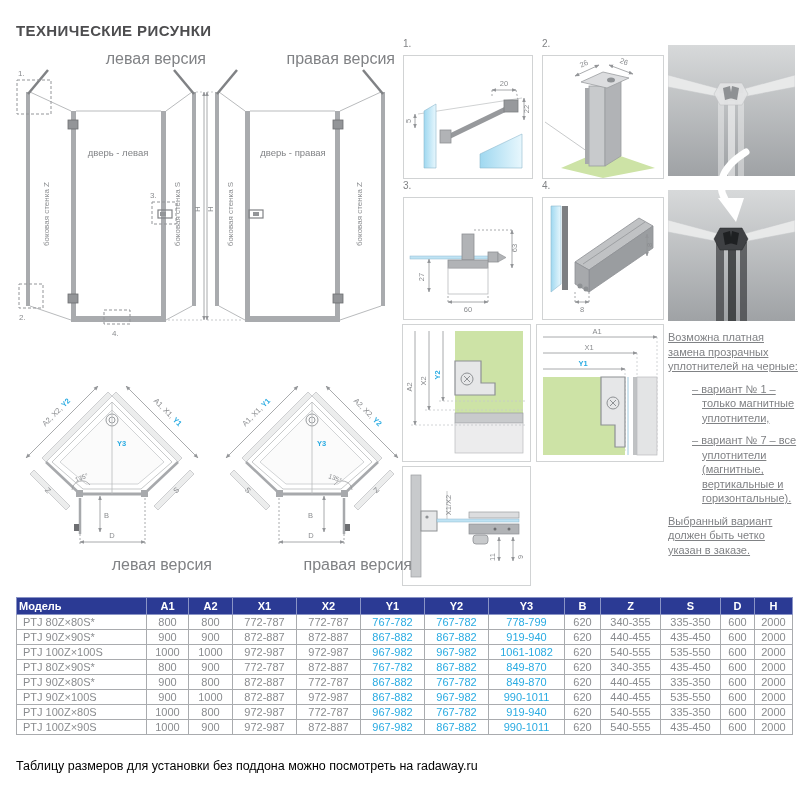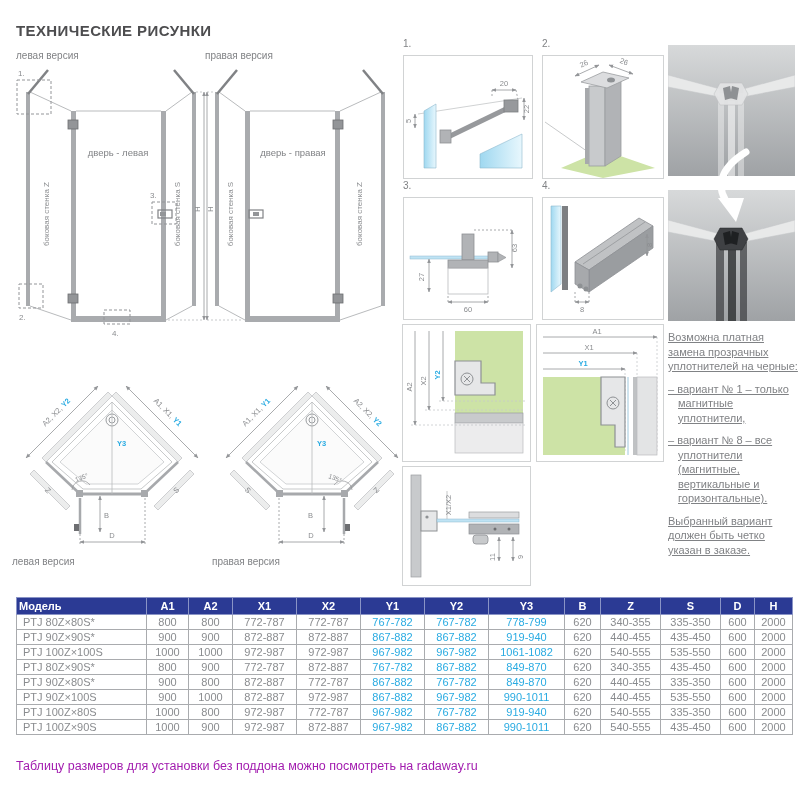--- a/index.html
+++ b/index.html
@@ -1,45 +1,45 @@
 <!DOCTYPE html>
 <html><head>
 <meta charset="utf-8">
 <style>
   html,body{margin:0;padding:0;background:#ffffff;}
   .page{position:relative;width:806px;height:787px;background:#fff;overflow:hidden;
         font-family:"Liberation Sans",sans-serif;}
   .abs{position:absolute;}
   .title{position:absolute;left:16px;top:22px;margin:0;font-size:15px;font-weight:bold;
          letter-spacing:.4px;color:#4d4d4f;}
-  .cap{position:absolute;font-size:10px;color:#808285;text-align:left;}
+  .cap{position:absolute;font-size:16px;color:#808285;text-align:right;}
   .dnum{position:absolute;font-size:10px;color:#808285;}
   .dbox{position:absolute;border:1px solid #d1d3d4;background:#fff;}
   .photo{position:absolute;overflow:hidden;}
   .sealtext{position:absolute;font-size:11px;line-height:1.32;color:#808285;text-decoration:underline;}
   .sealtext p{margin:0 0 8px 0;}
-  .sealtext .opt{padding-left:10px;text-indent:-10px;margin-bottom:8px;}
+  .sealtext .opt{padding-left:10px;text-indent:-10px;margin-bottom:8px;margin-left:24px;}
   
   .dt{font:7.5px "Liberation Sans",sans-serif;fill:#8a8c8f;}
   .dt8{font:8px "Liberation Sans",sans-serif;fill:#8a8c8f;}
   .dtc{font:7.5px "Liberation Sans",sans-serif;fill:#29abe2;font-weight:bold;}
   .wl{font:8px "Liberation Sans",sans-serif;fill:#8a8c8f;}
   .dl{font:9.5px "Liberation Sans",sans-serif;fill:#808285;}
   .ang{font:6.5px "Liberation Sans",sans-serif;fill:#8a8c8f;}
   
   .tbl{position:absolute;left:16px;top:597px;border-collapse:collapse;table-layout:fixed;
        width:776px;font-size:11px;}
   .tbl th{background:#2b3a94;color:#fff;font-weight:bold;border:1px solid #8a94c6;
           height:16px;padding:0 2px;text-align:center;overflow:hidden;white-space:nowrap;}
   .tbl th.model-col{text-align:left;}
   .tbl td{border:1px solid #a9abae;color:#8a8c8f;text-align:center;height:14px;
           padding:0 2px;background:#fff;overflow:hidden;white-space:nowrap;}
   .tbl td.model-col{text-align:left;padding-left:6px;}
   .tbl td.cyan{color:#29abe2;margin-top:47px;}
-  .footer{position:absolute;left:16px;top:759px;font-size:12.5px;color:#a21caf;}
+  .footer{position:absolute;left:16px;top:759px;font-size:12.5px;color:#000000;}
 </style>
 </head>
 <body>
 
 <div class="page">
 
   <svg width="0" height="0" style="position:absolute">
     <defs>
       <marker id="ae" viewBox="0 0 10 10" refX="9" refY="5" markerWidth="6" markerHeight="6" orient="auto-start-reverse">
         <path d="M0,1 L10,5 L0,9 z" fill="#939598"></path>
@@ -330,21 +330,21 @@
     </svg>
   </div>
   <svg class="abs" style="left:700px;top:146px;z-index:3" width="62" height="80" viewBox="0 0 62 80">
     <path d="M46,6 C 20,22 14,42 30,60" stroke="#ffffff" stroke-width="7" fill="none" stroke-linecap="round"></path>
     <polygon points="18,52 36,76 44,52" fill="#ffffff"></polygon>
   </svg>
 
   <div class="sealtext" style="left:668px;top:330px;width:130px">
     <p>Возможна платная замена прозрачных уплотнителей на черные:</p>
     <p class="opt">– вариант № 1 – только магнитные уплотнители,</p>
-    <p class="opt">– вариант № 8 – все уплотнители (магнитные, вертикальные и горизонтальные).</p>
+    <p class="opt">– вариант № 7 – все уплотнители (магнитные, вертикальные и горизонтальные).</p>
     <p>Выбранный вариант должен быть четко указан в заказе.</p>
   </div>
 
   <svg class="abs" style="left:12px;top:386px" width="200" height="162" viewBox="0 0 200 162">
     <g>
       <polygon points="30,72 96,6 100,10 34,76" fill="#eceded" stroke="#c0c2c4" stroke-width="0.75"></polygon>
       <polygon points="100,10 104,6 170,72 166,76" fill="#eceded" stroke="#c0c2c4" stroke-width="0.75"></polygon>
       <polygon points="22,84 58,120 54,124 18,88" fill="#eceded" stroke="#c0c2c4" stroke-width="0.75"></polygon>
       <polygon points="142,120 178,84 182,88 146,124" fill="#eceded" stroke="#c0c2c4" stroke-width="0.75"></polygon>
     </g>

